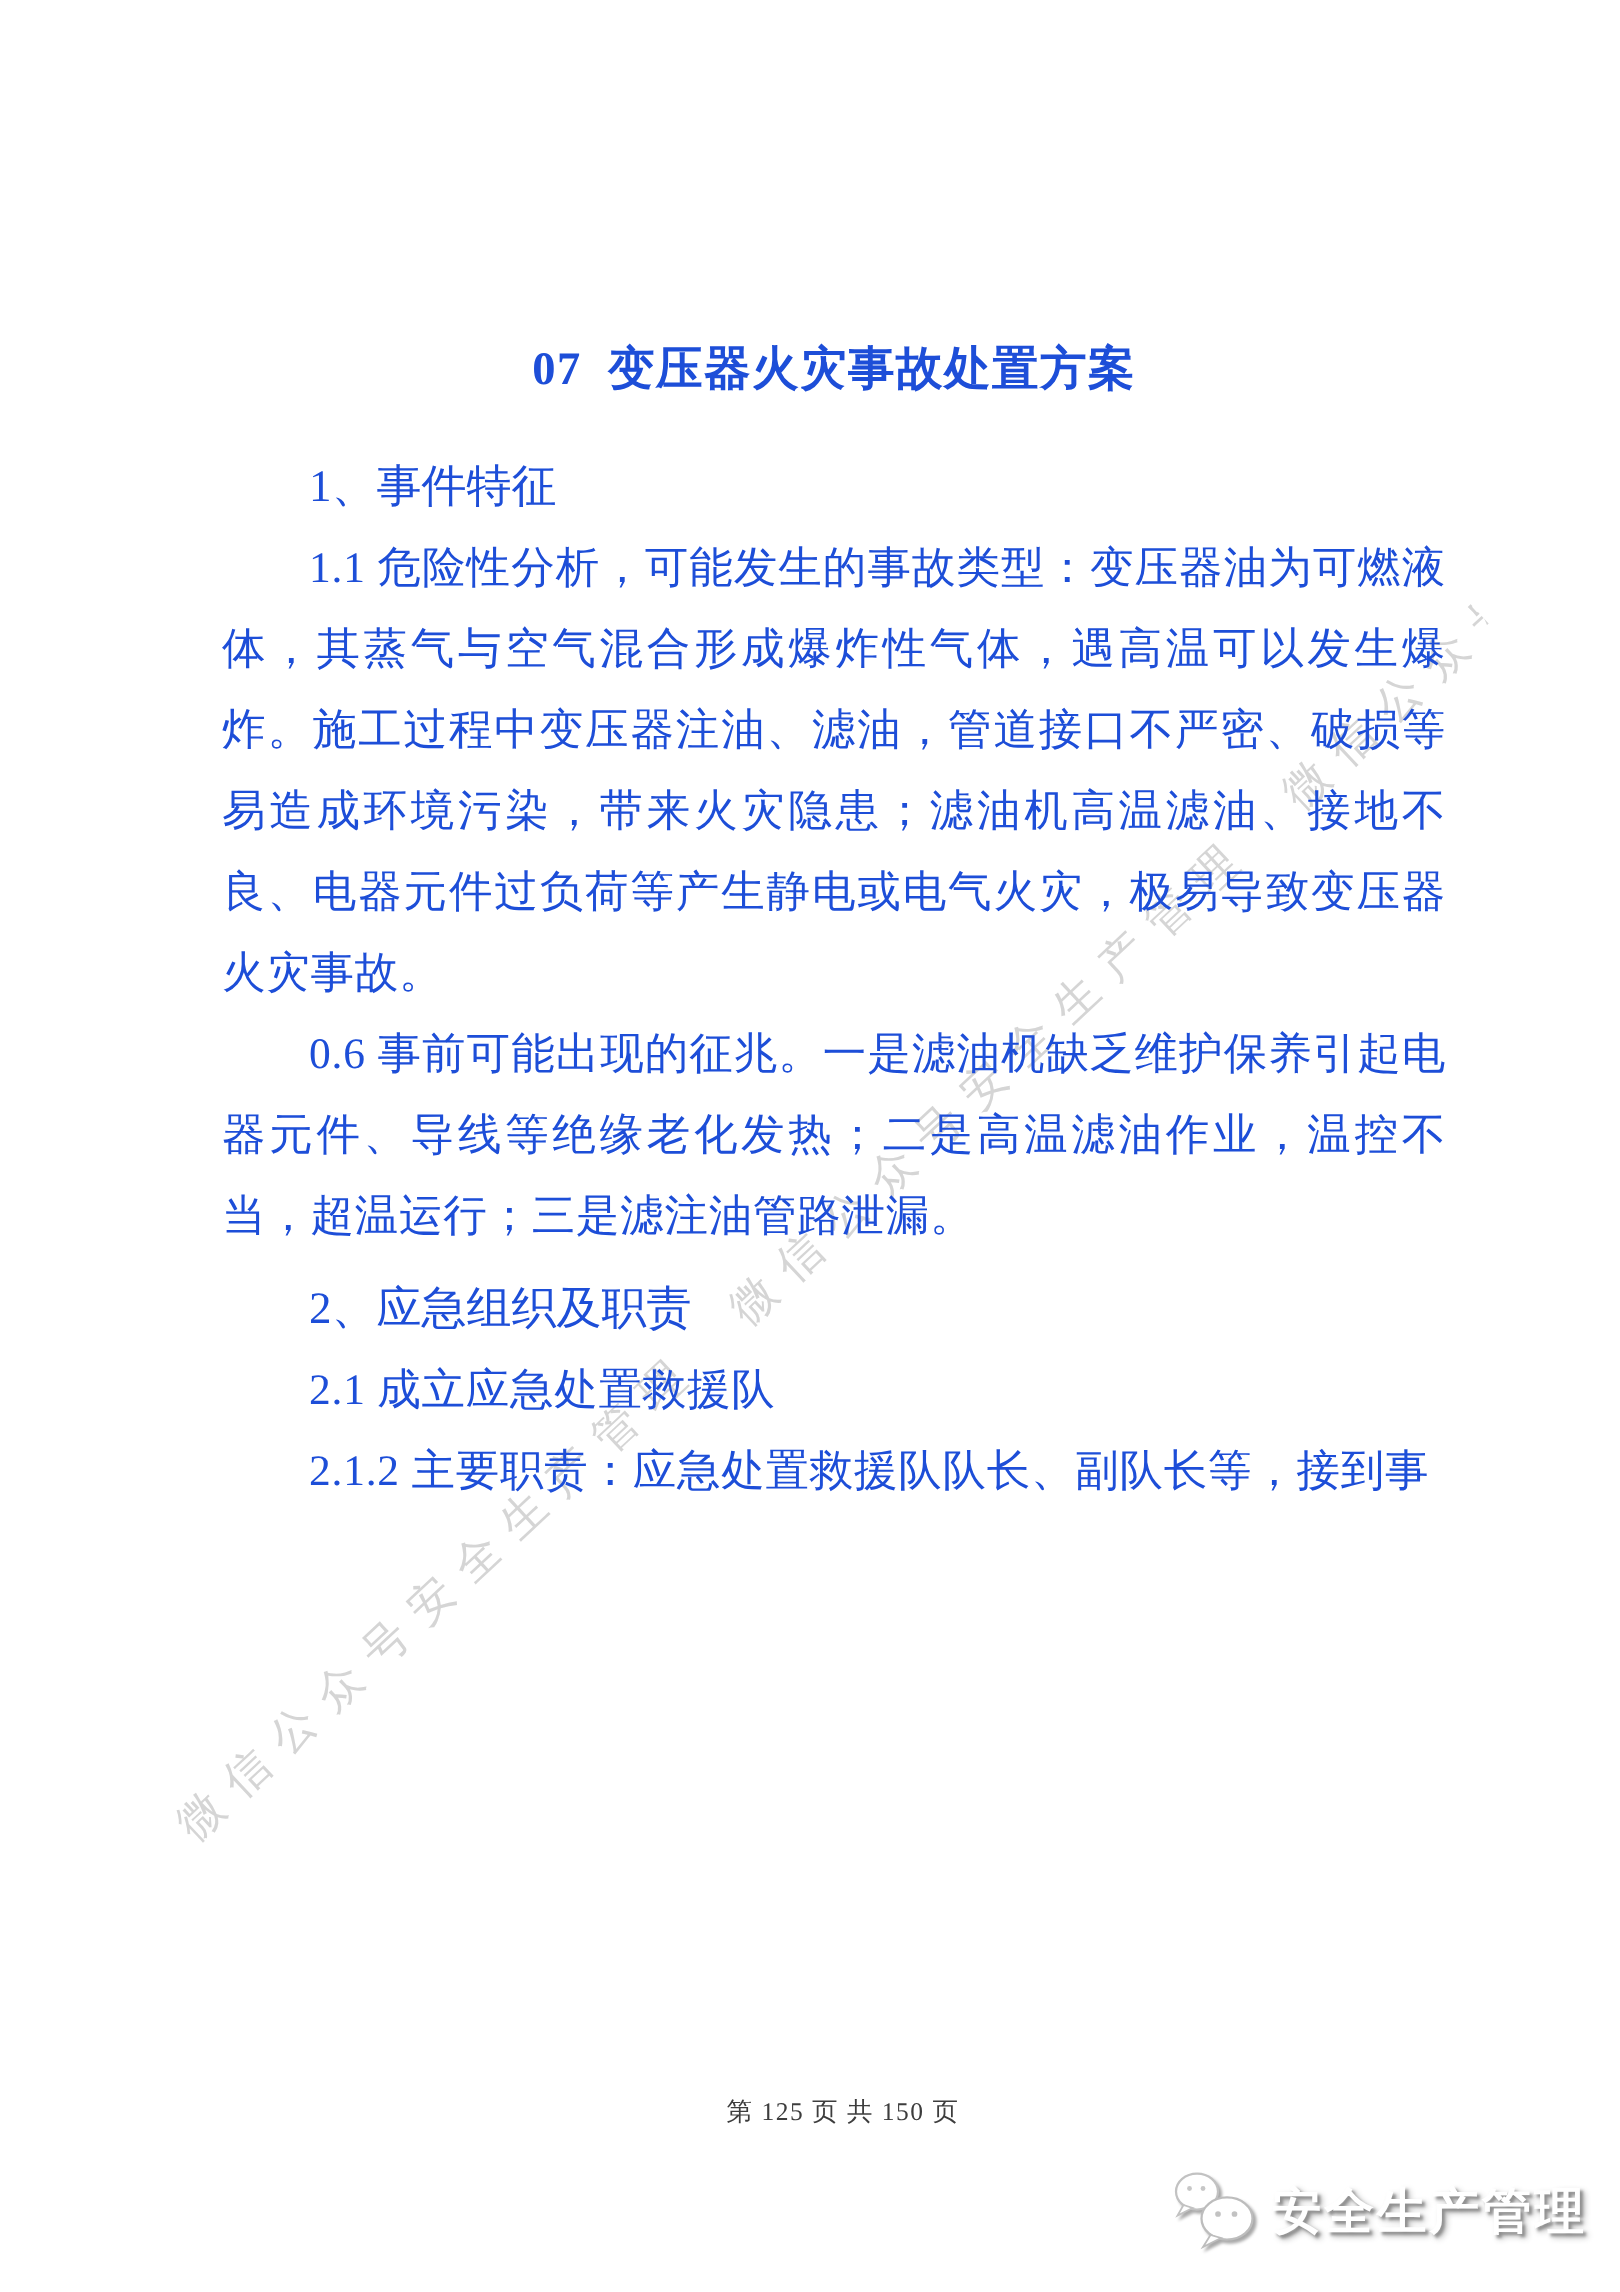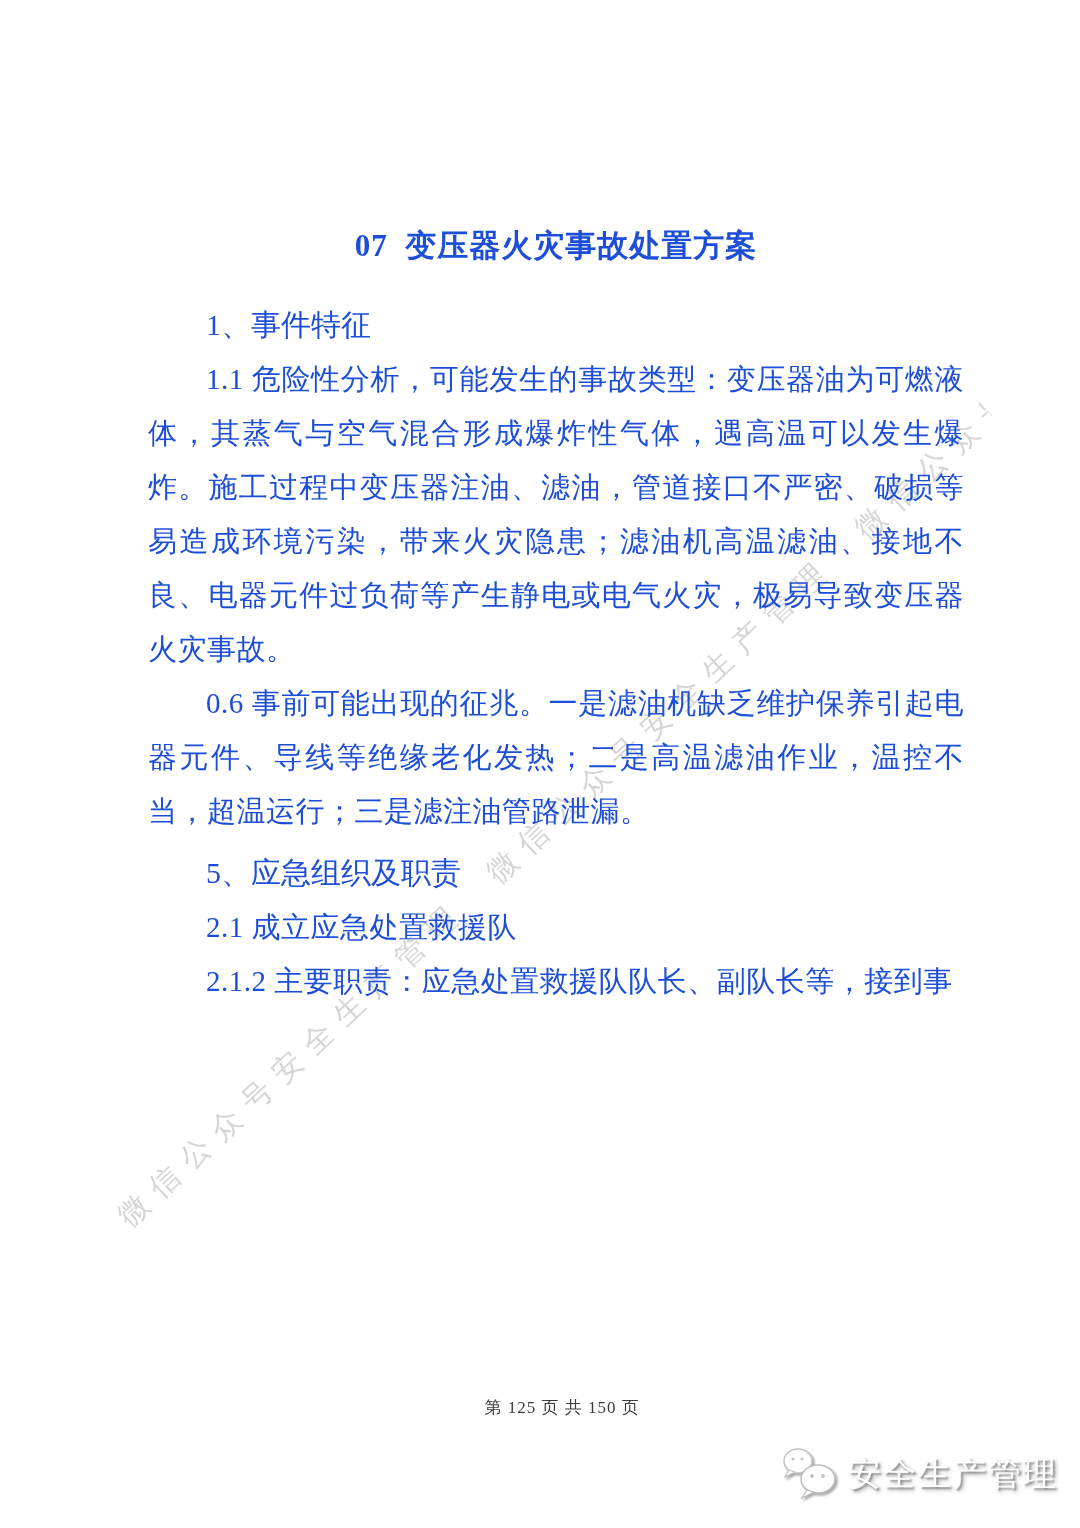--- a/index.html
+++ b/index.html
@@ -81,21 +81,21 @@
     z-index:3;
   }
   .brand-icon{
     width:58px;height:56px;
     margin-right:8px;
     filter:drop-shadow(2px 2px 1px #a9a9a9);
   }
   .brand-name{
     font-family:"Liberation Sans","DejaVu Sans",sans-serif;
     font-size:33px;
-    font-weight:normal;
+    font-weight:bold;
     color:#ffffff;
     letter-spacing:2px;
     text-shadow:2px 2px 2px #8f8f8f, 3px 3px 4px #b5b5b5;
   }
 </style>
 </head>
 <body>
 
 <div class="page">
 
@@ -103,21 +103,21 @@
 
   <div class="content">
 
     <div class="doc-title">07  变压器火灾事故处置方案</div>
 
     <div class="sec-heading">1、事件特征</div>
 
     <p class="para">1.1 危险性分析，可能发生的事故类型：变压器油为可燃液体，其蒸气与空气混合形成爆炸性气体，遇高温可以发生爆炸。施工过程中变压器注油、滤油，管道接口不严密、破损等易造成环境污染，带来火灾隐患；滤油机高温滤油、接地不良、电器元件过负荷等产生静电或电气火灾，极易导致变压器火灾事故。</p>
     <p class="para">0.6 事前可能出现的征兆。一是滤油机缺乏维护保养引起电器元件、导线等绝缘老化发热；二是高温滤油作业，温控不当，超温运行；三是滤注油管路泄漏。</p>
 
-    <div class="sec-heading second">5、应急组织及职责</div>
+    <div class="sec-heading second">2、应急组织及职责</div>
 
     <p class="para">2.1 成立应急处置救援队</p>
     <p class="para">2.1.2 主要职责：应急处置救援队队长、副队长等，接到事</p>
 
   </div>
 
   <div class="page-footer">第 125 页 共 150 页</div>
 
   <div class="brand">
     <svg class="brand-icon" viewBox="0 0 58 56" xmlns="http://www.w3.org/2000/svg">

